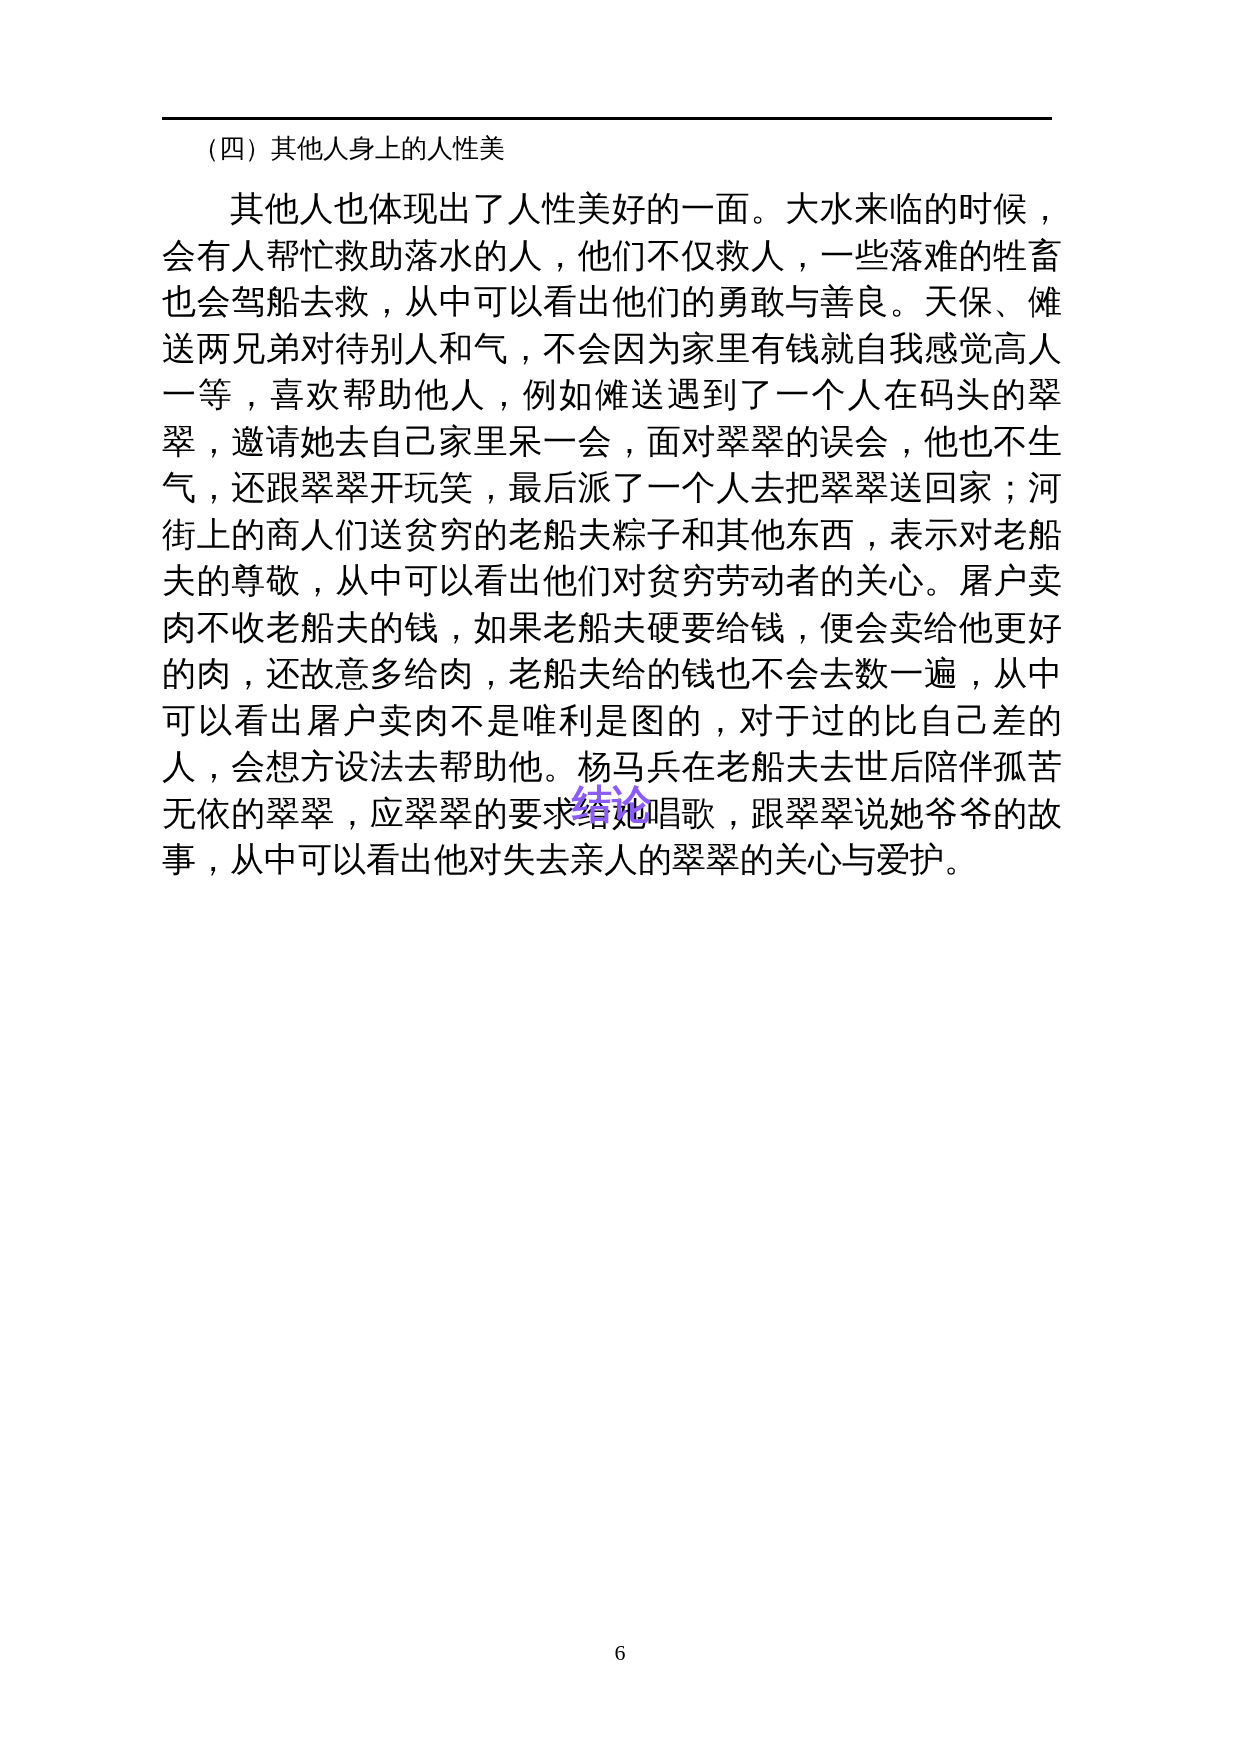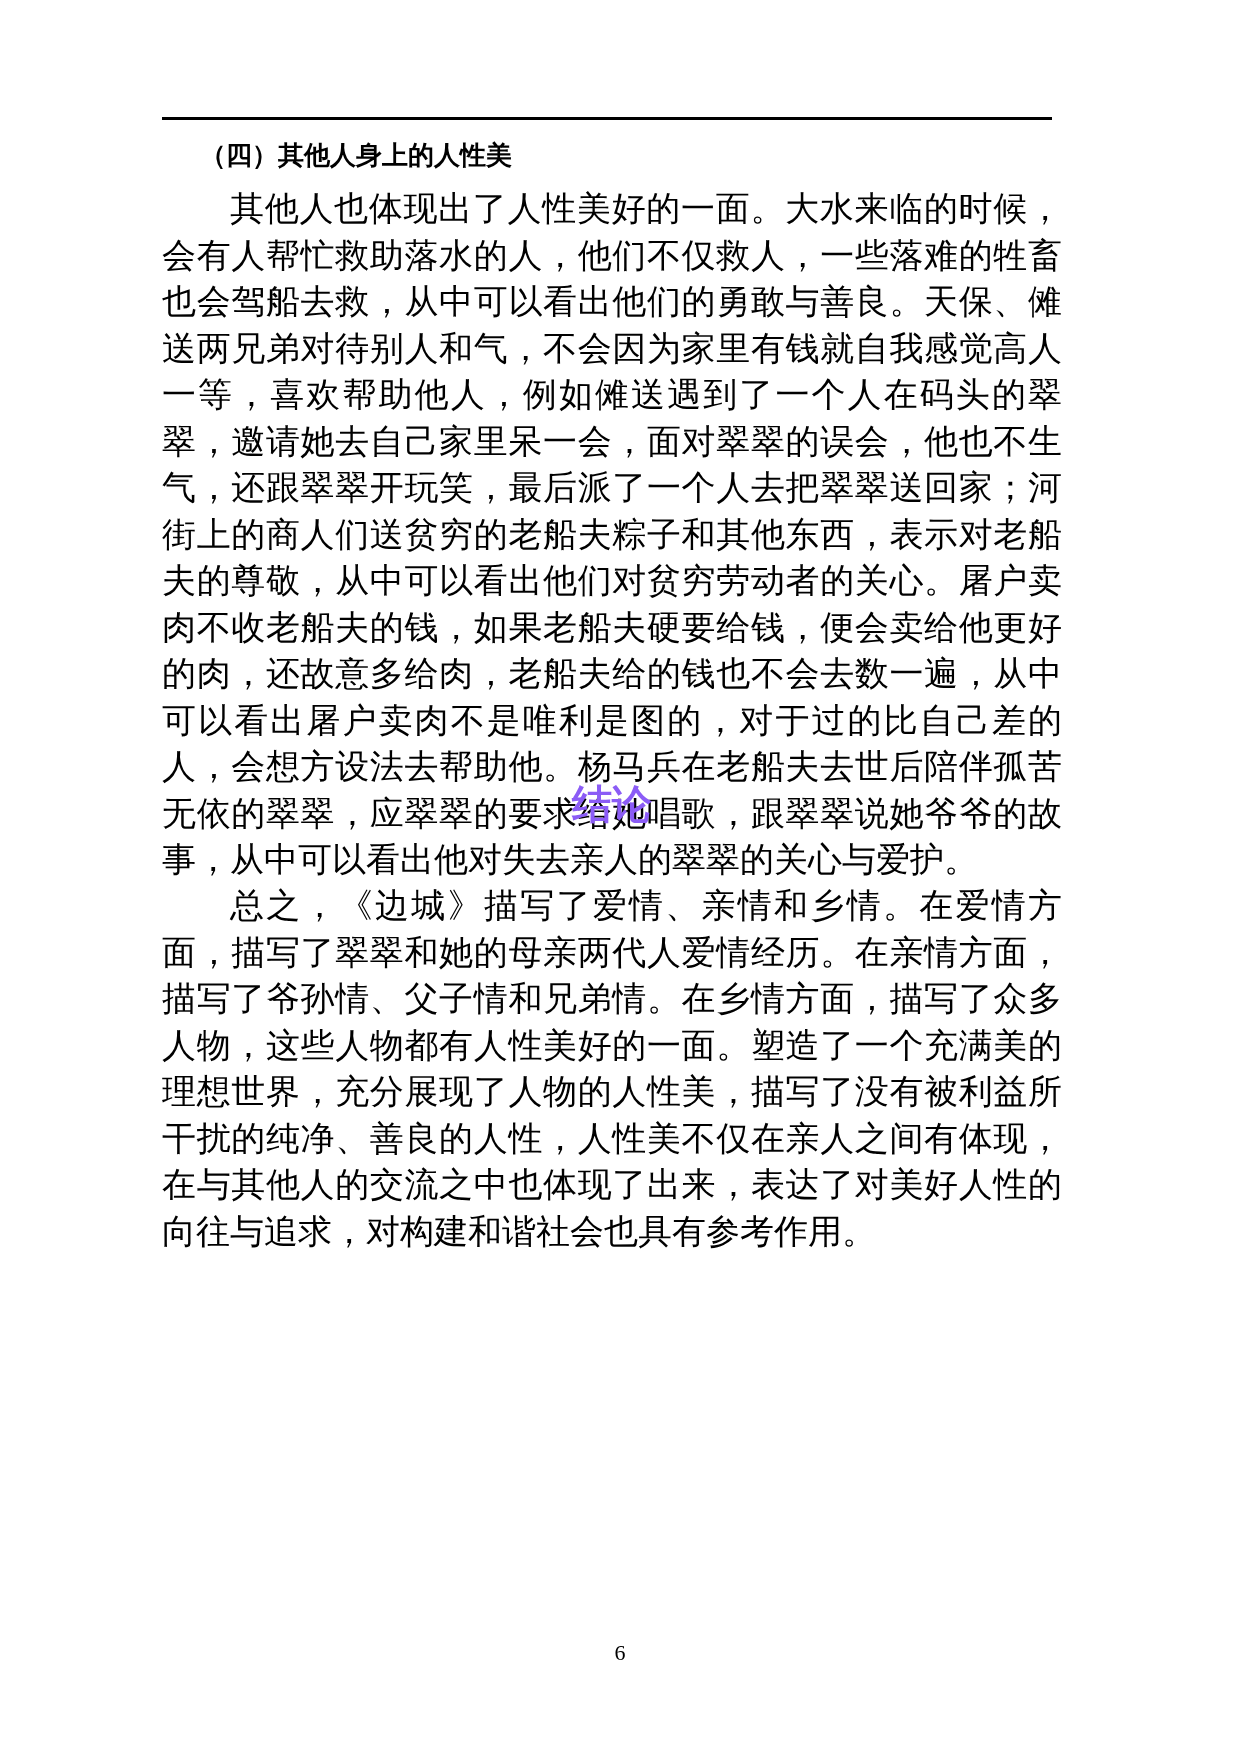--- a/index.html
+++ b/index.html
@@ -22,24 +22,24 @@
     left: 162px;
     width: 890px;
     height: 3px;
     background: #000000;
   }
   .section-heading {
     position: absolute;
     top: 130px;
     left: 162px;
     width: 900px;
-    margin: 8px;
+    margin: 1px;
     padding-left: 30px;
     font-family: "Liberation Sans", sans-serif;
-    font-weight: 700;
+    font-weight: 400;
     font-size: 26px;
     line-height: 34px;
     color: #000000;
   }
   .body-text {
     position: absolute;
     left: 162px;
     width: 900px;
     margin: 0;
     font-size: 34px;
@@ -82,16 +82,15 @@
 
 <div class="page">
   <div class="header-rule"></div>
 
   <h2 class="section-heading">（四）其他人身上的人性美</h2>
 
   <p class="body-text p1">其他人也体现出了人性美好的一面。大水来临的时候，会有人帮忙救助落水的人，他们不仅救人，一些落难的牲畜也会驾船去救，从中可以看出他们的勇敢与善良。天保、傩送两兄弟对待别人和气，不会因为家里有钱就自我感觉高人一等，喜欢帮助他人，例如傩送遇到了一个人在码头的翠翠，邀请她去自己家里呆一会，面对翠翠的误会，他也不生气，还跟翠翠开玩笑，最后派了一个人去把翠翠送回家；河街上的商人们送贫穷的老船夫粽子和其他东西，表示对老船夫的尊敬，从中可以看出他们对贫穷劳动者的关心。屠户卖肉不收老船夫的钱，如果老船夫硬要给钱，便会卖给他更好的肉，还故意多给肉，老船夫给的钱也不会去数一遍，从中可以看出屠户卖肉不是唯利是图的，对于过的比自己差的人，会想方设法去帮助他。杨马兵在老船夫去世后陪伴孤苦无依的翠翠，应翠翠的要求给她唱歌，跟翠翠说她爷爷的故事，从中可以看出他对失去亲人的翠翠的关心与爱护。</p>
 
   <h1 class="conclusion-heading">结论</h1>
 
-  <p class="body-text p2">总之，《边城》描写了爱情、亲情和乡情。在爱情方面，描写了翠翠和她的母亲两代人爱情经历。在亲情方面，描写了爷孙情、父子情和兄弟情。在乡情方面，描写了众多人物，这些人物都有人性美好的一面。塑造了一个充满美的理想世界，充分展现了人物的人性美，描写了没有被利益所干扰的纯净、善良的人性，人性美不仅在亲人之间有体现，在与其他人的交流之中也体现了出来，表达了对美好人性的向往与追求，对构建和谐社会也具有参考作用。</p>
 
   <div class="page-number">6</div>
 </div>
 
 </body></html>

